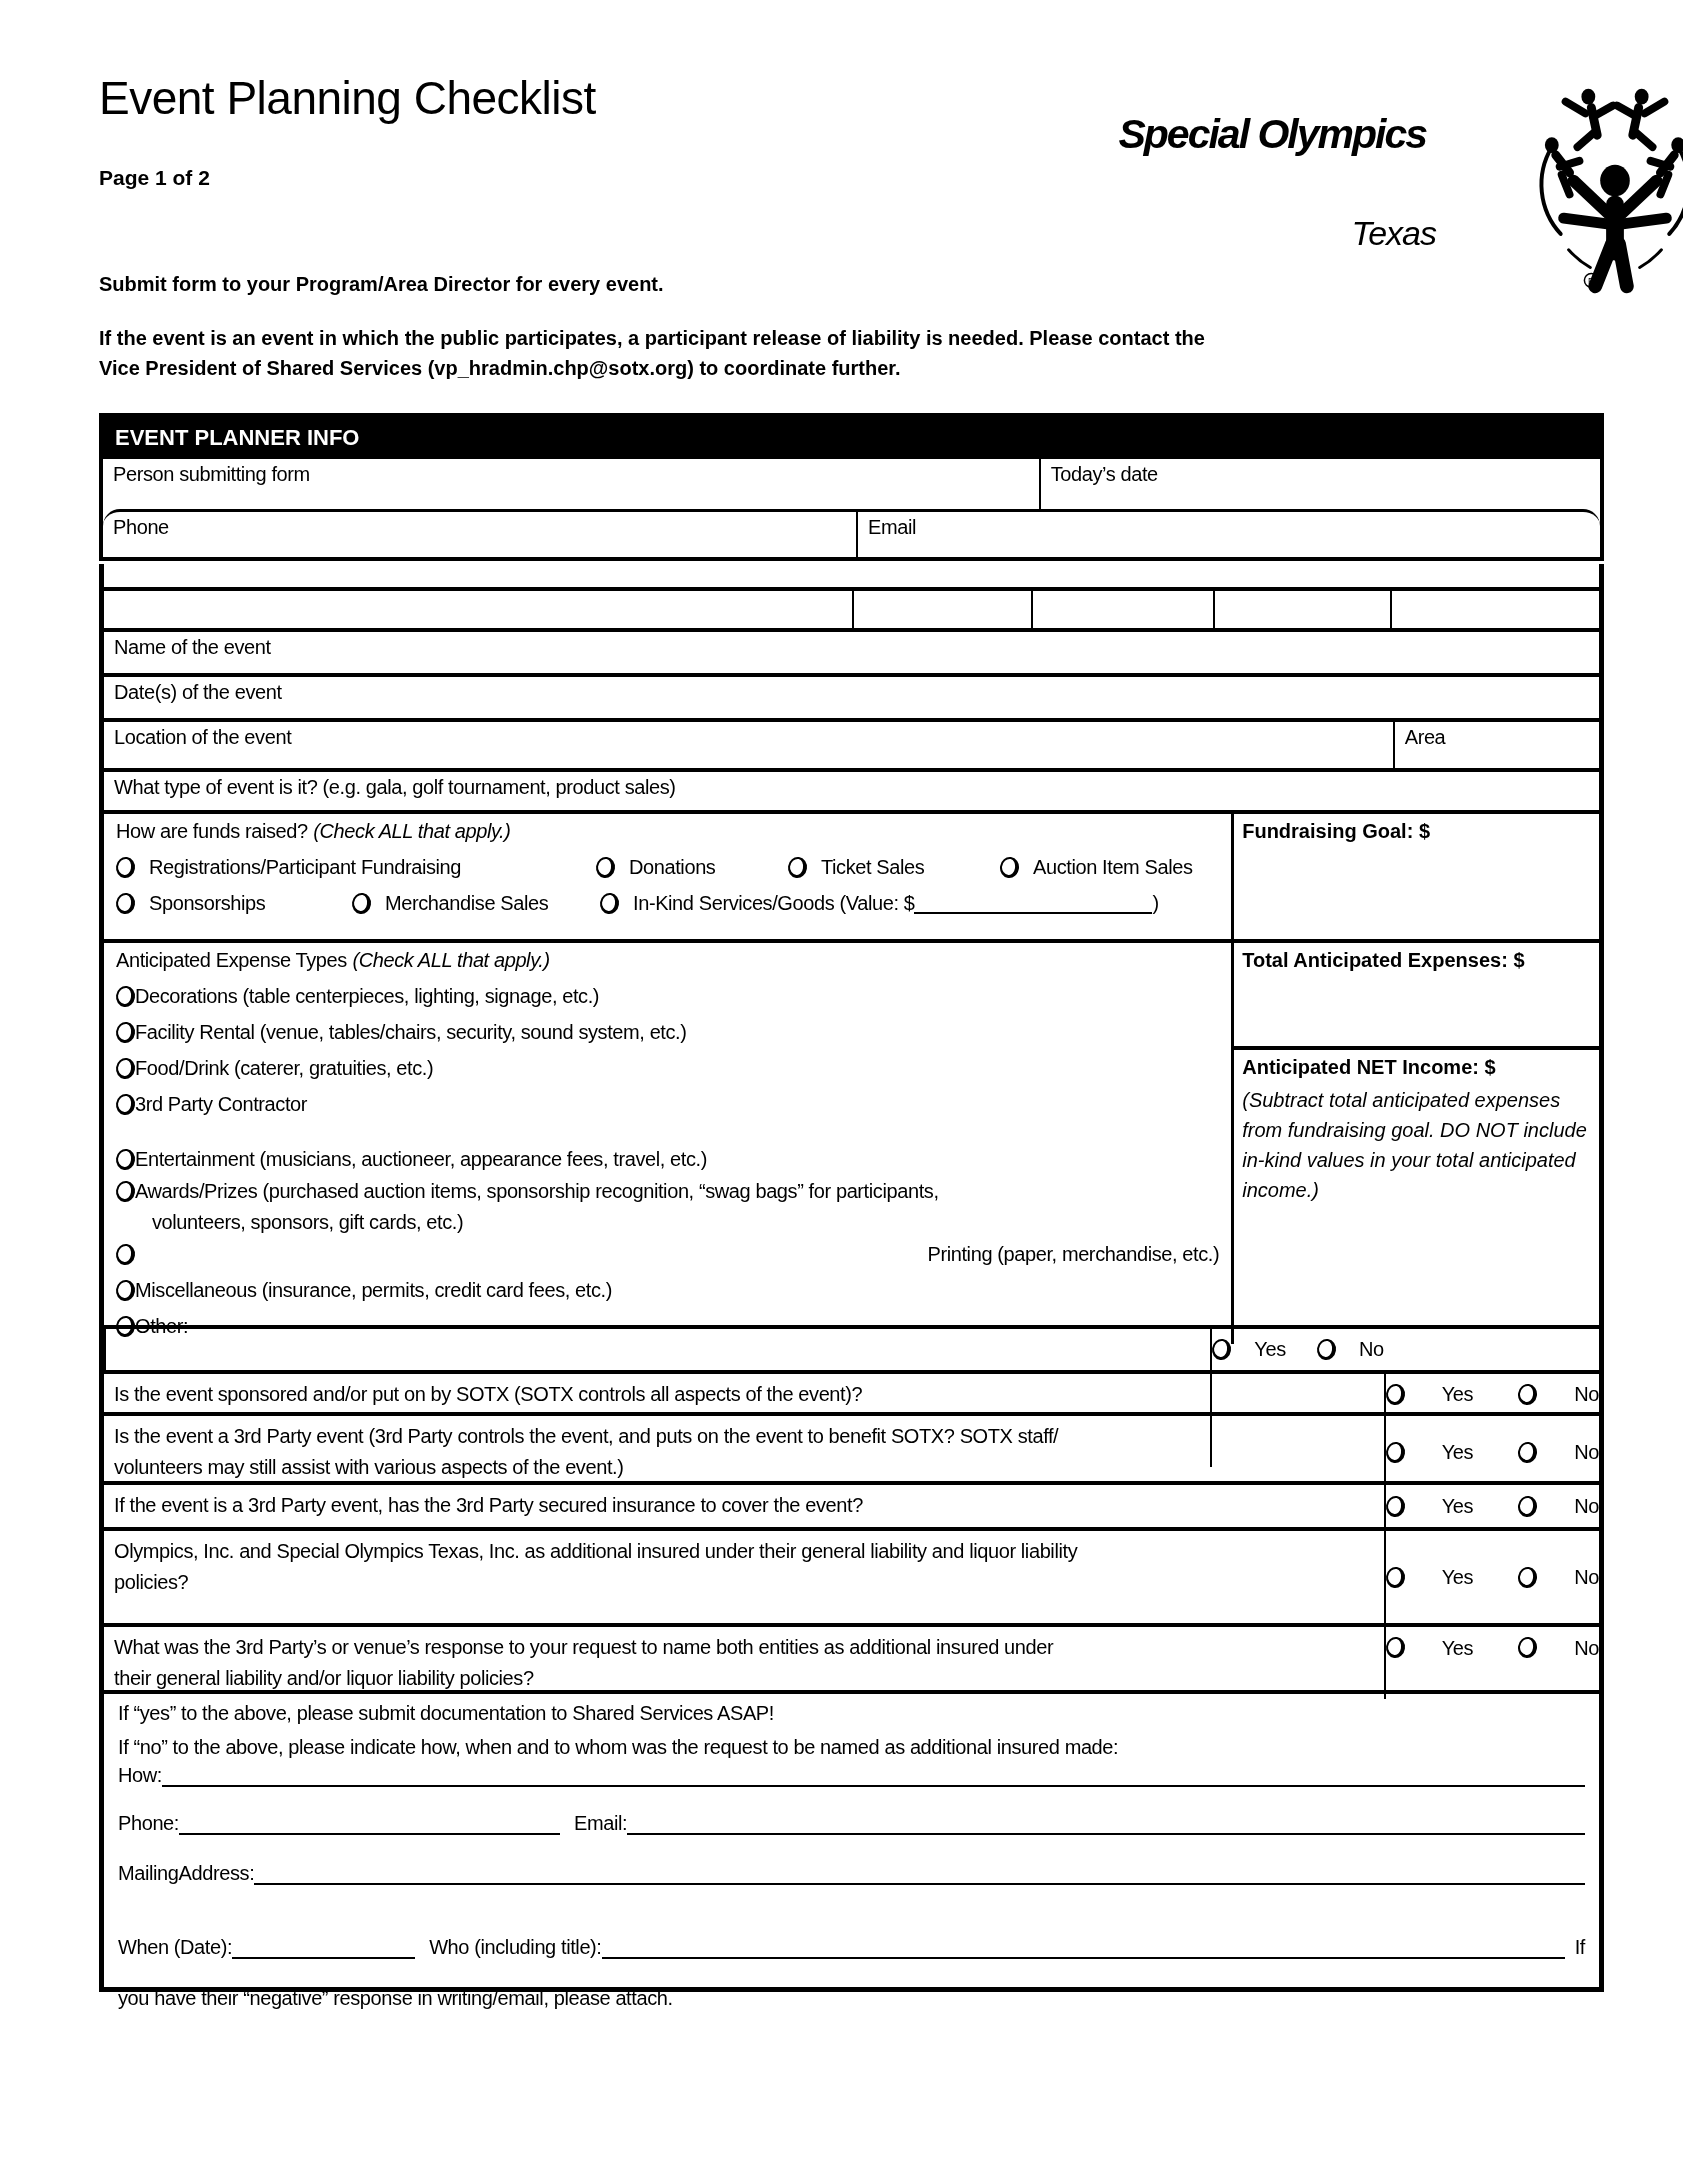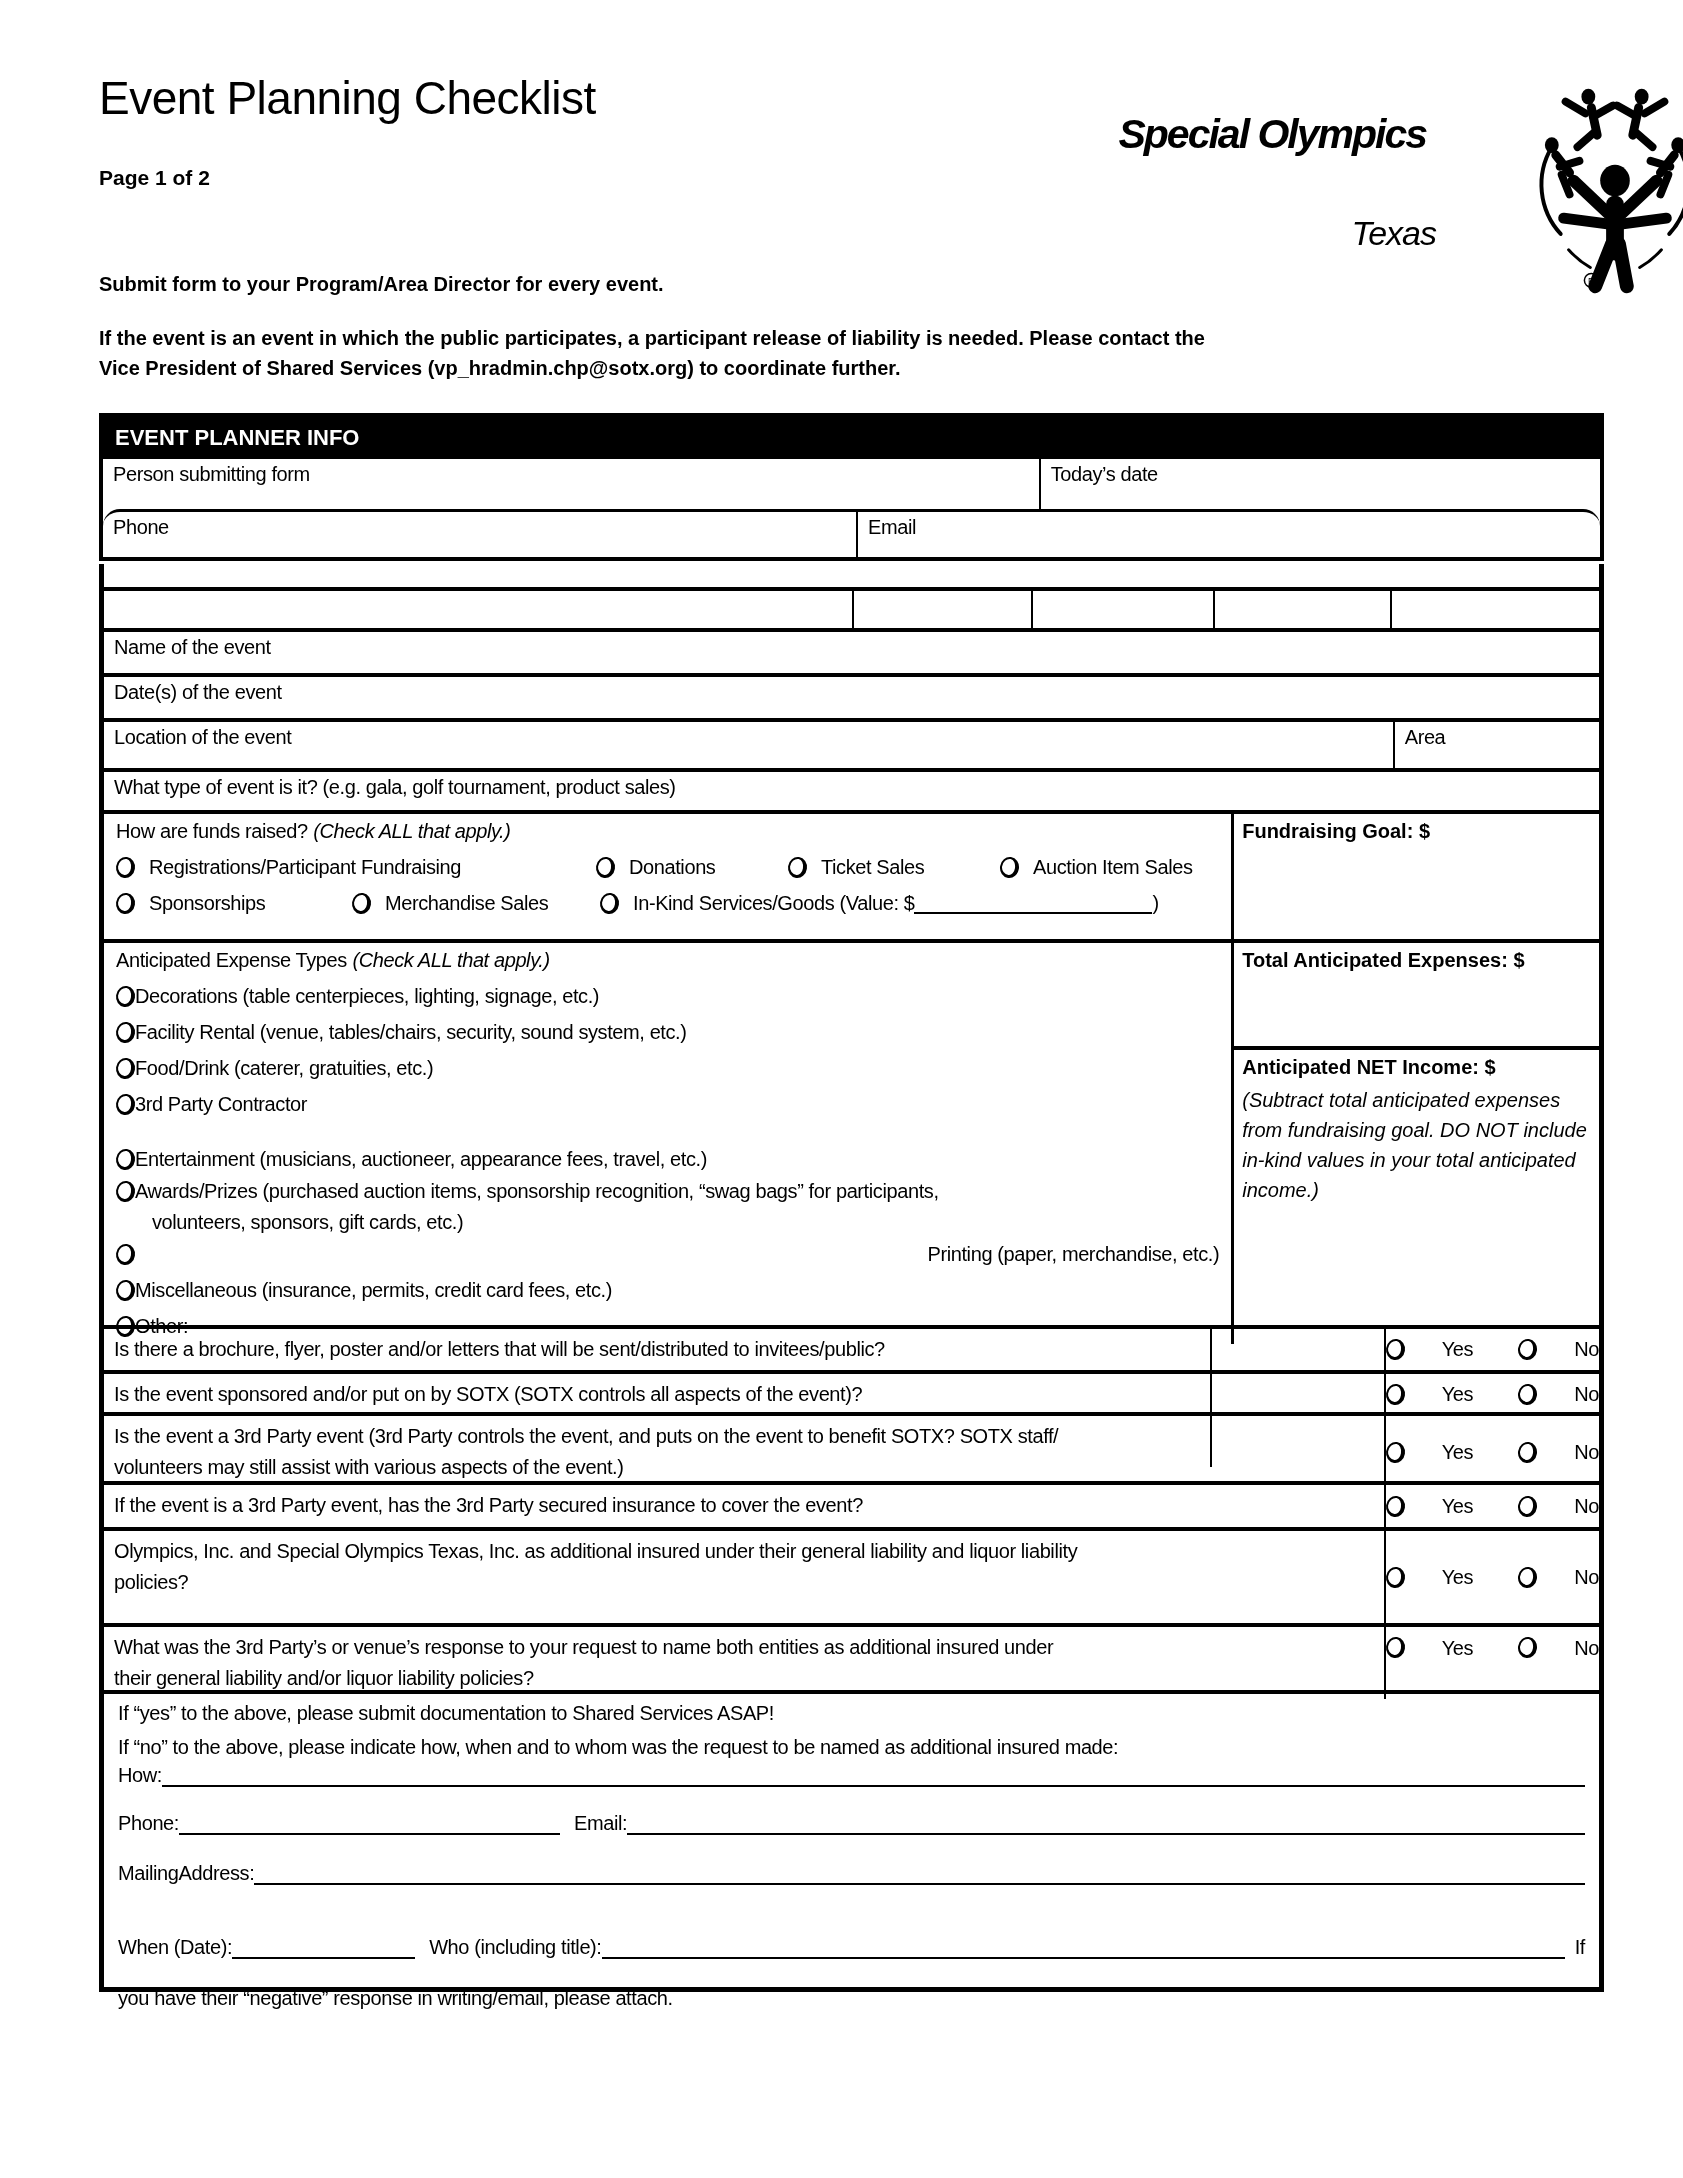--- a/index.html
+++ b/index.html
@@ -259,21 +259,20 @@
           <div class="boldlab">Total Anticipated Expenses: $</div>
         </div>
         <div>
           <div class="boldlab">Anticipated NET Income: $</div>
           <div class="netnote">(Subtract total anticipated expenses from fundraising goal. DO NOT include in-kind values in your total anticipated income.)</div>
         </div>
       </div>
     </div>
 
     <div class="row qrow q1">
-      <div class="qtext nw">Is there a brochure, flyer, poster and/or letters that will be sent/distributed to invitees/public?</div>
       <div class="vd"></div>
       <div class="vd yesno nw">
         <span class="rad"></span>
         <span class="lbl">Yes</span>
         <span class="rad"></span>
         <span class="lbl2">No</span>
       </div>
     </div>
 
     <div class="row qrow q2">

